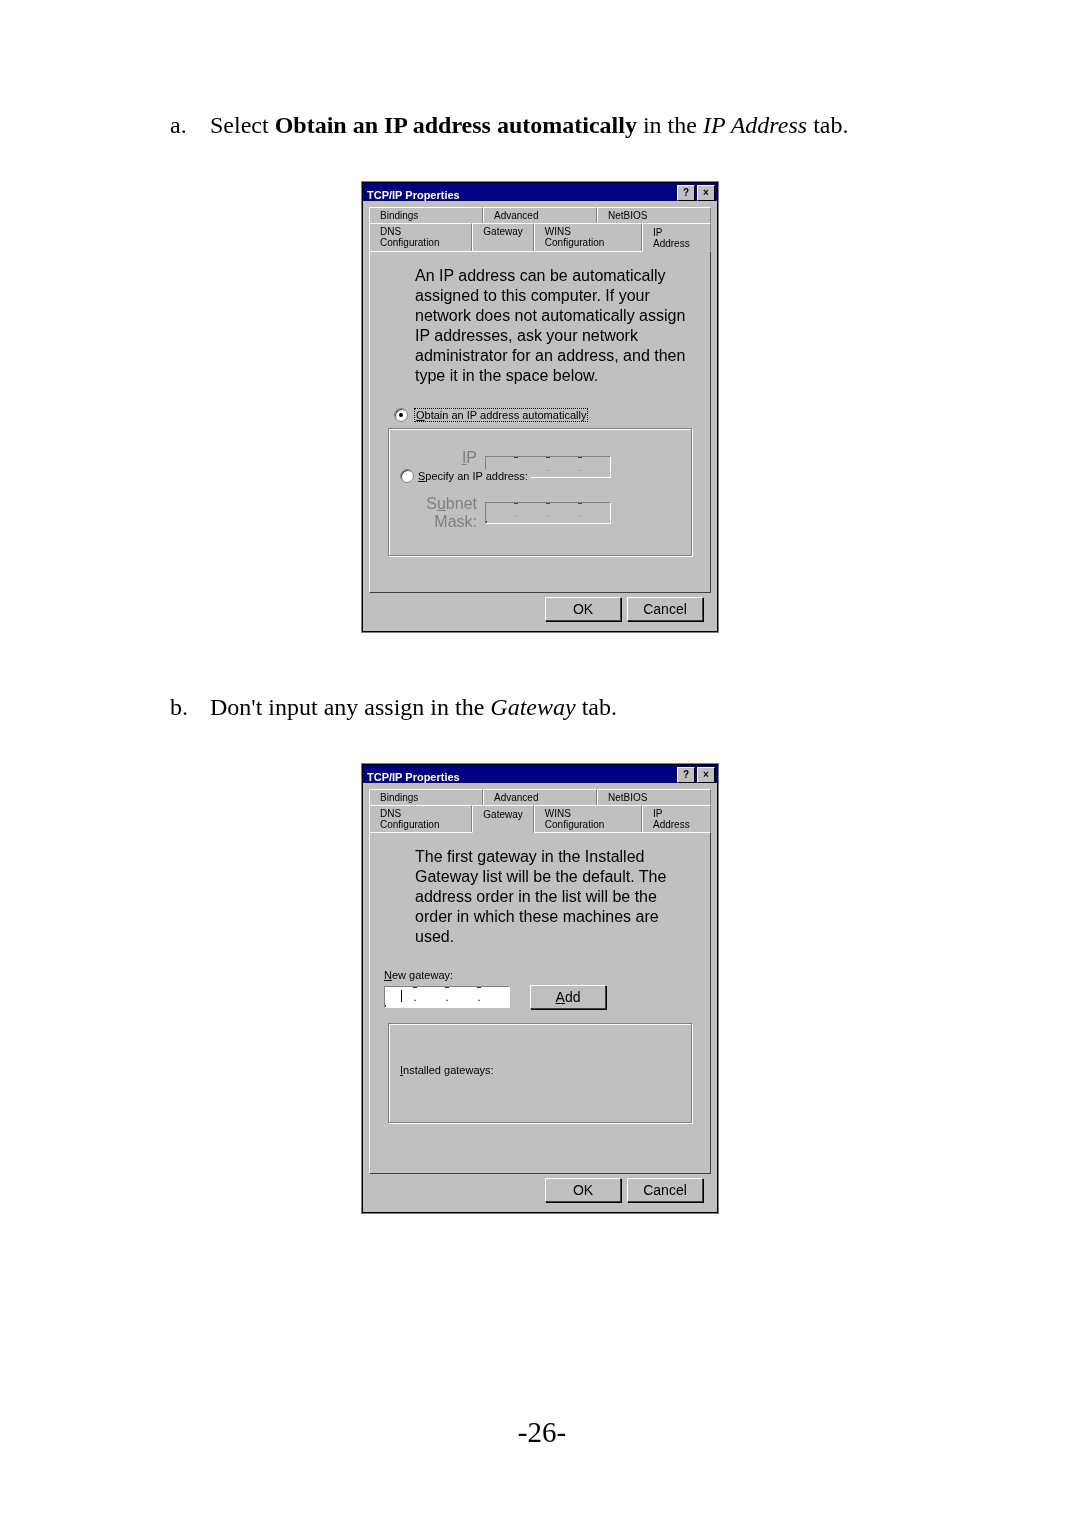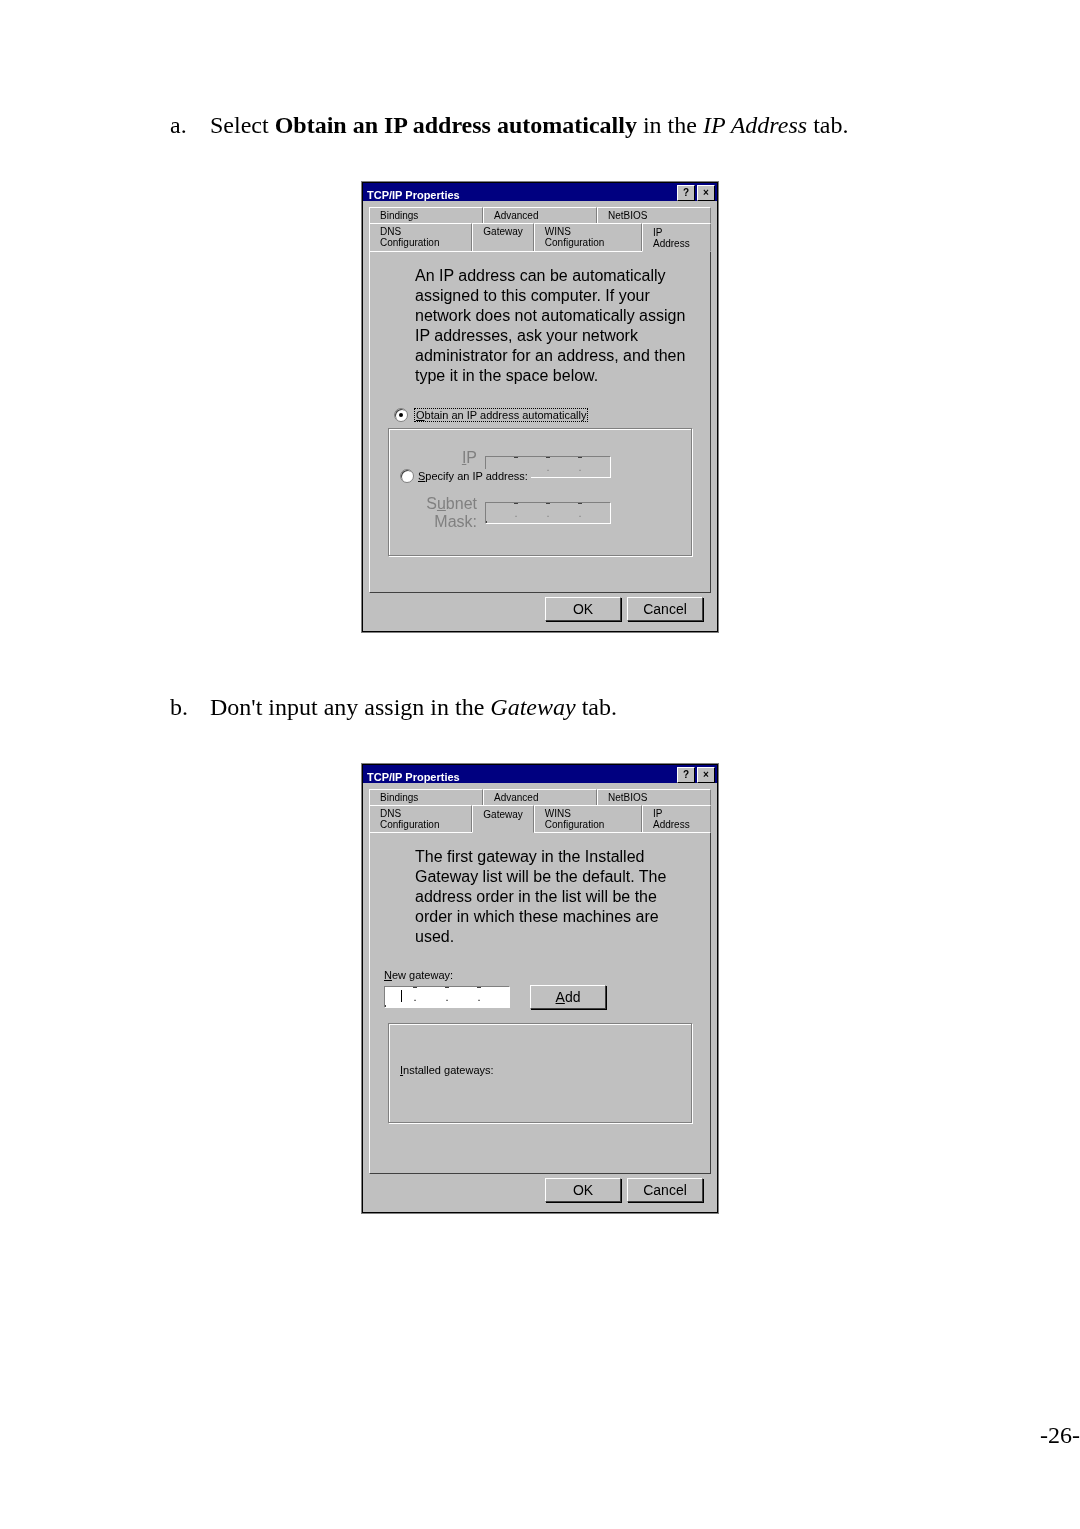--- a/index.html
+++ b/index.html
@@ -247,22 +247,22 @@
   }
   .cursor-bar {
     display: inline-block;
     width: 1px;
     height: 12px;
     background: #000;
     vertical-align: middle;
     margin: 3px 0 0 4px;
   }
   .page-number {
-    text-align: right;
-    font-size: 24px;
+    text-align: center;
+    font-size: 29px;
     position: absolute;
     bottom: 80px;
     left: 4px;
     right: 0;
   }
 </style>
 </head>
 <body>
 
 <div class="page">

